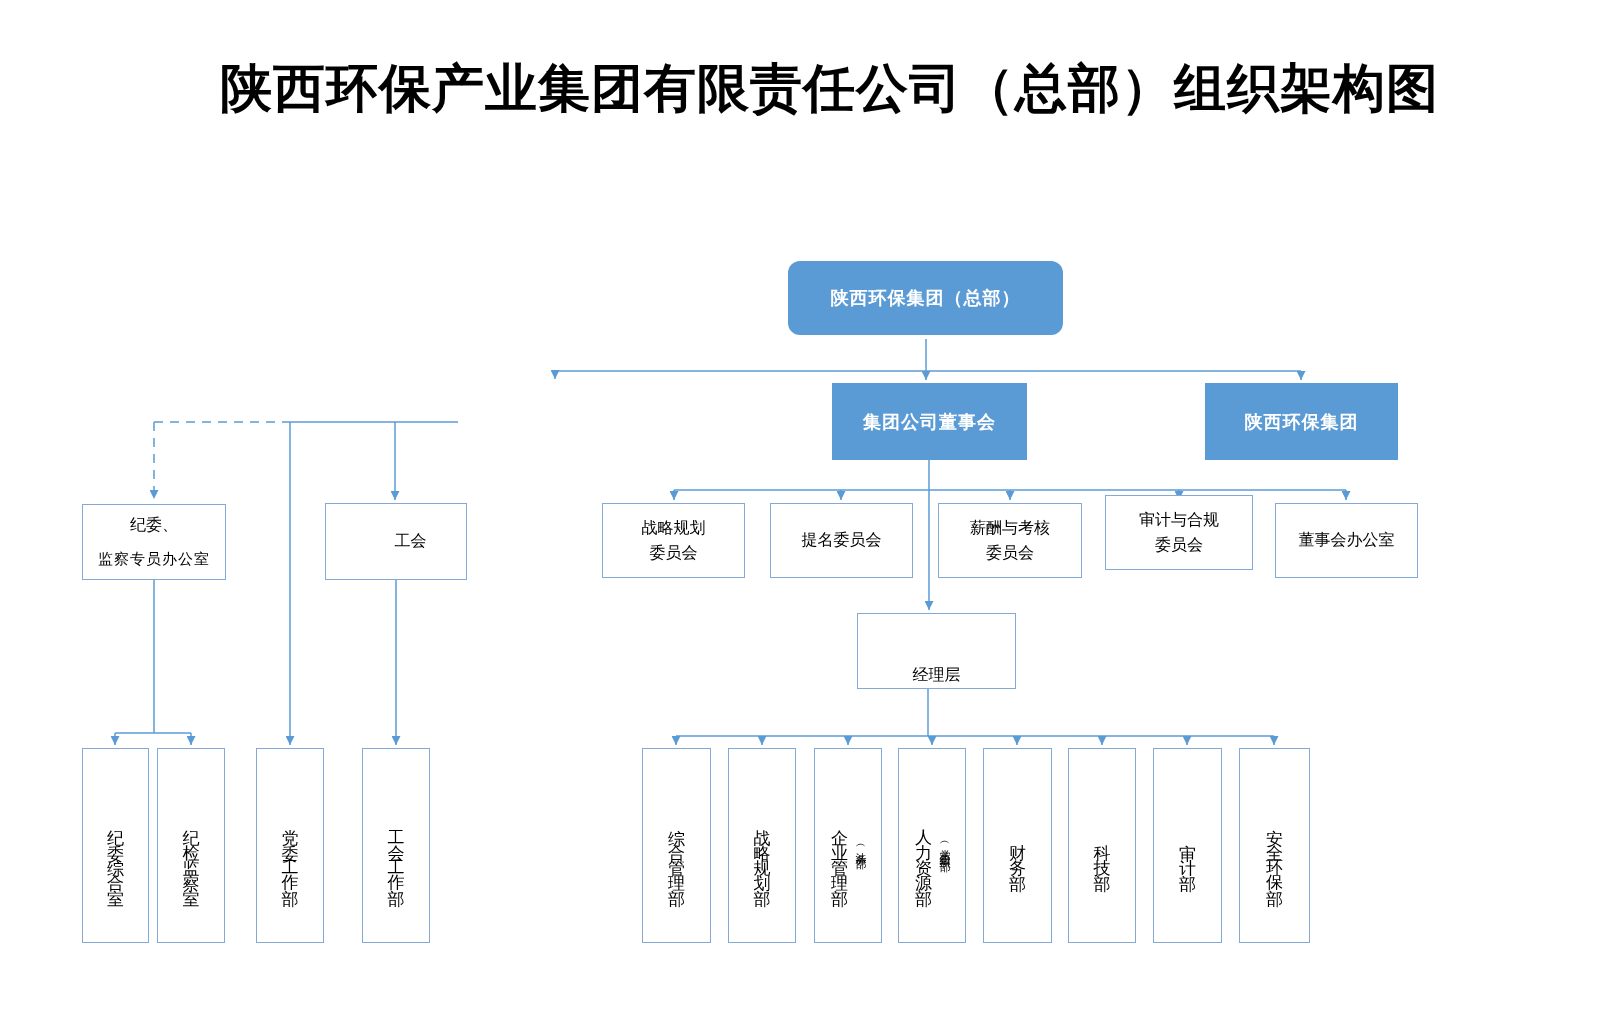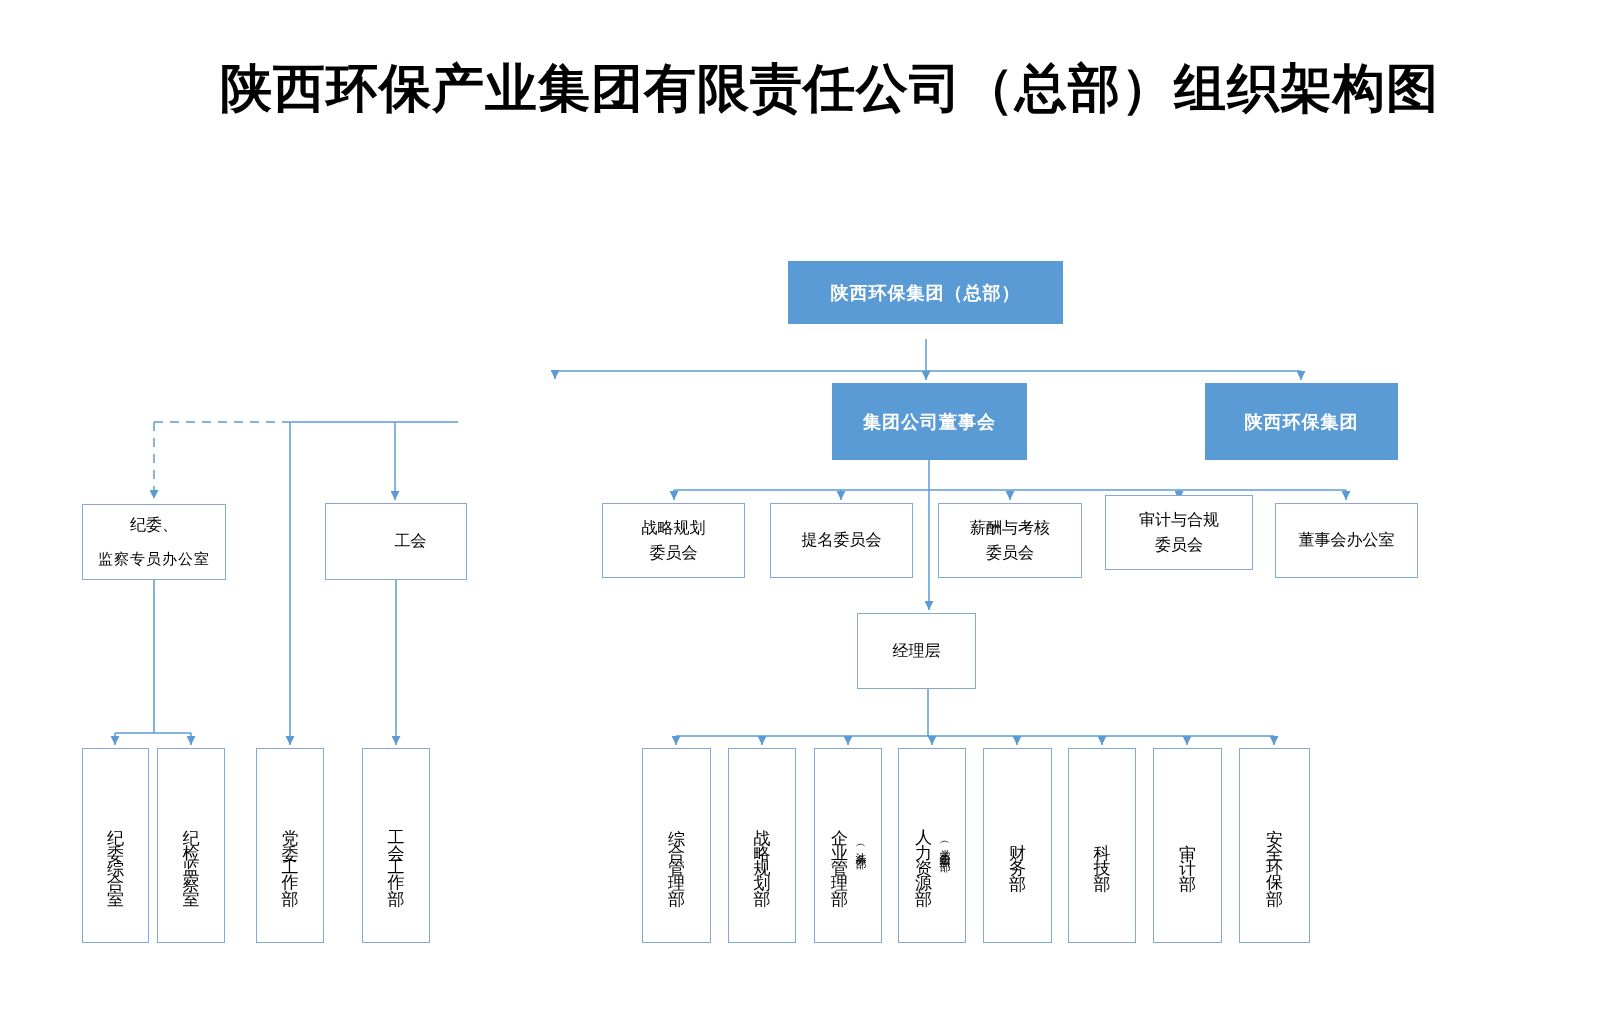--- a/index.html
+++ b/index.html
@@ -72,21 +72,21 @@
       <path d="M154,580 L154,733"></path>
       <path d="M115,733 L191,733"></path>
       <path d="M115,733 L115,745" marker-end="url(#arw)"></path>
       <path d="M191,733 L191,745" marker-end="url(#arw)"></path>
 
       <path d="M154,422 L283,422" stroke-dasharray="9,7"></path>
       <path d="M154,422 L154,499" stroke-dasharray="9,7" marker-end="url(#arw)"></path>
     </g>
   </svg>
 
-  <div class="node blue" style="left:788px;top:261px;width:275px;height:63px;">
+  <div class="node blue" style="left:788px;top:261px;width:275px;height:74px;border-radius:12px;">
     <span>陕西环保集团（总部）</span>
   </div>
 
   <div class="node blue" style="left:832px;top:383px;width:195px;height:77px;">
     <span>集团公司董事会</span>
   </div>
   <div class="node blue" style="left:1205px;top:383px;width:193px;height:77px;">
     <span>陕西环保集团</span>
   </div>
 
@@ -112,21 +112,21 @@
   </div>
   <div class="node white hc" style="left:1105px;top:479px;width:148px;height:75px;margin-top:16px;">
     <span>审计与合规</span>
     <span>委员会</span>
   </div>
   <div class="node white hc" style="left:1275px;top:503px;width:143px;height:75px;">
     <span>董事会办公室</span>
 
   </div>
 
-  <div class="node white hc" style="left:857px;top:613px;width:119px;height:76px;">
+  <div class="node white hc" style="left:857px;top:613px;width:159px;height:76px;justify-content:flex-end;">
     <span>经理层</span>
   </div>
 
   <div class="node white vbox" style="left:82px;top:748px;width:67px;height:195px;">
     <span class="vmain">纪委综合室</span>
   </div>
   <div class="node white vbox" style="left:157px;top:748px;width:68px;height:195px;">
     <span class="vmain">纪检监察室</span>
   </div>
   <div class="node white vbox" style="left:256px;top:748px;width:68px;height:195px;">

